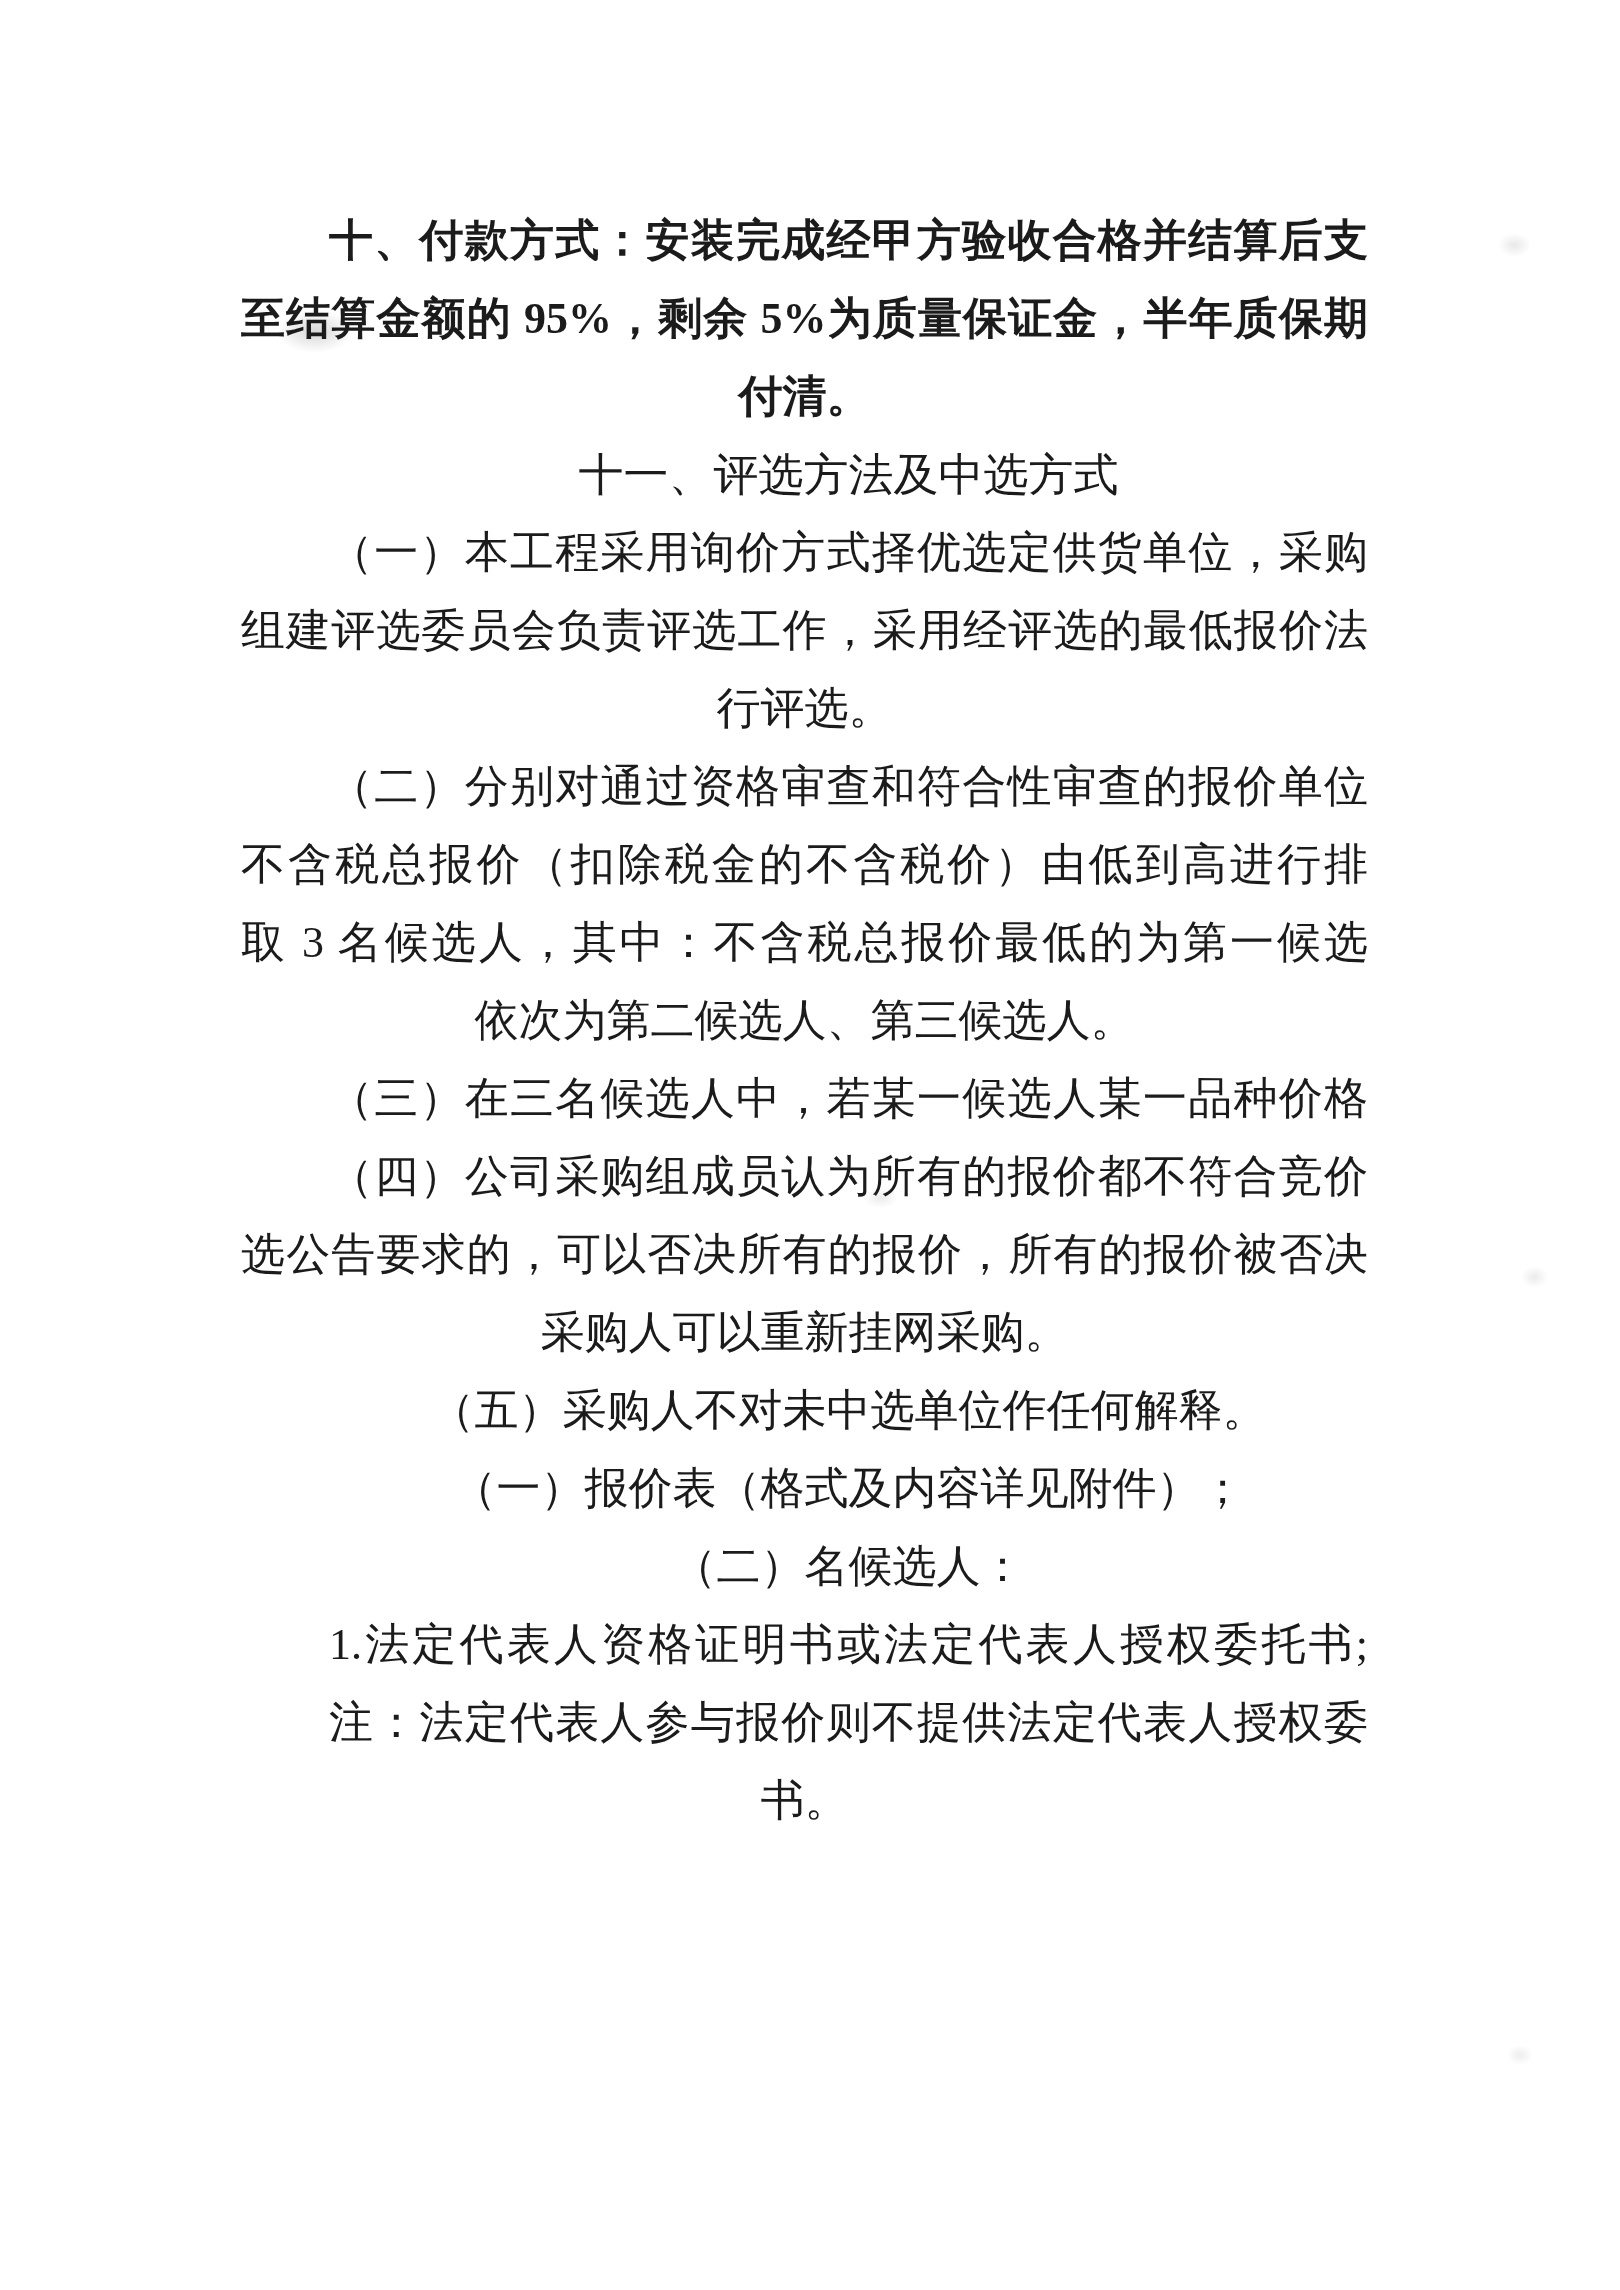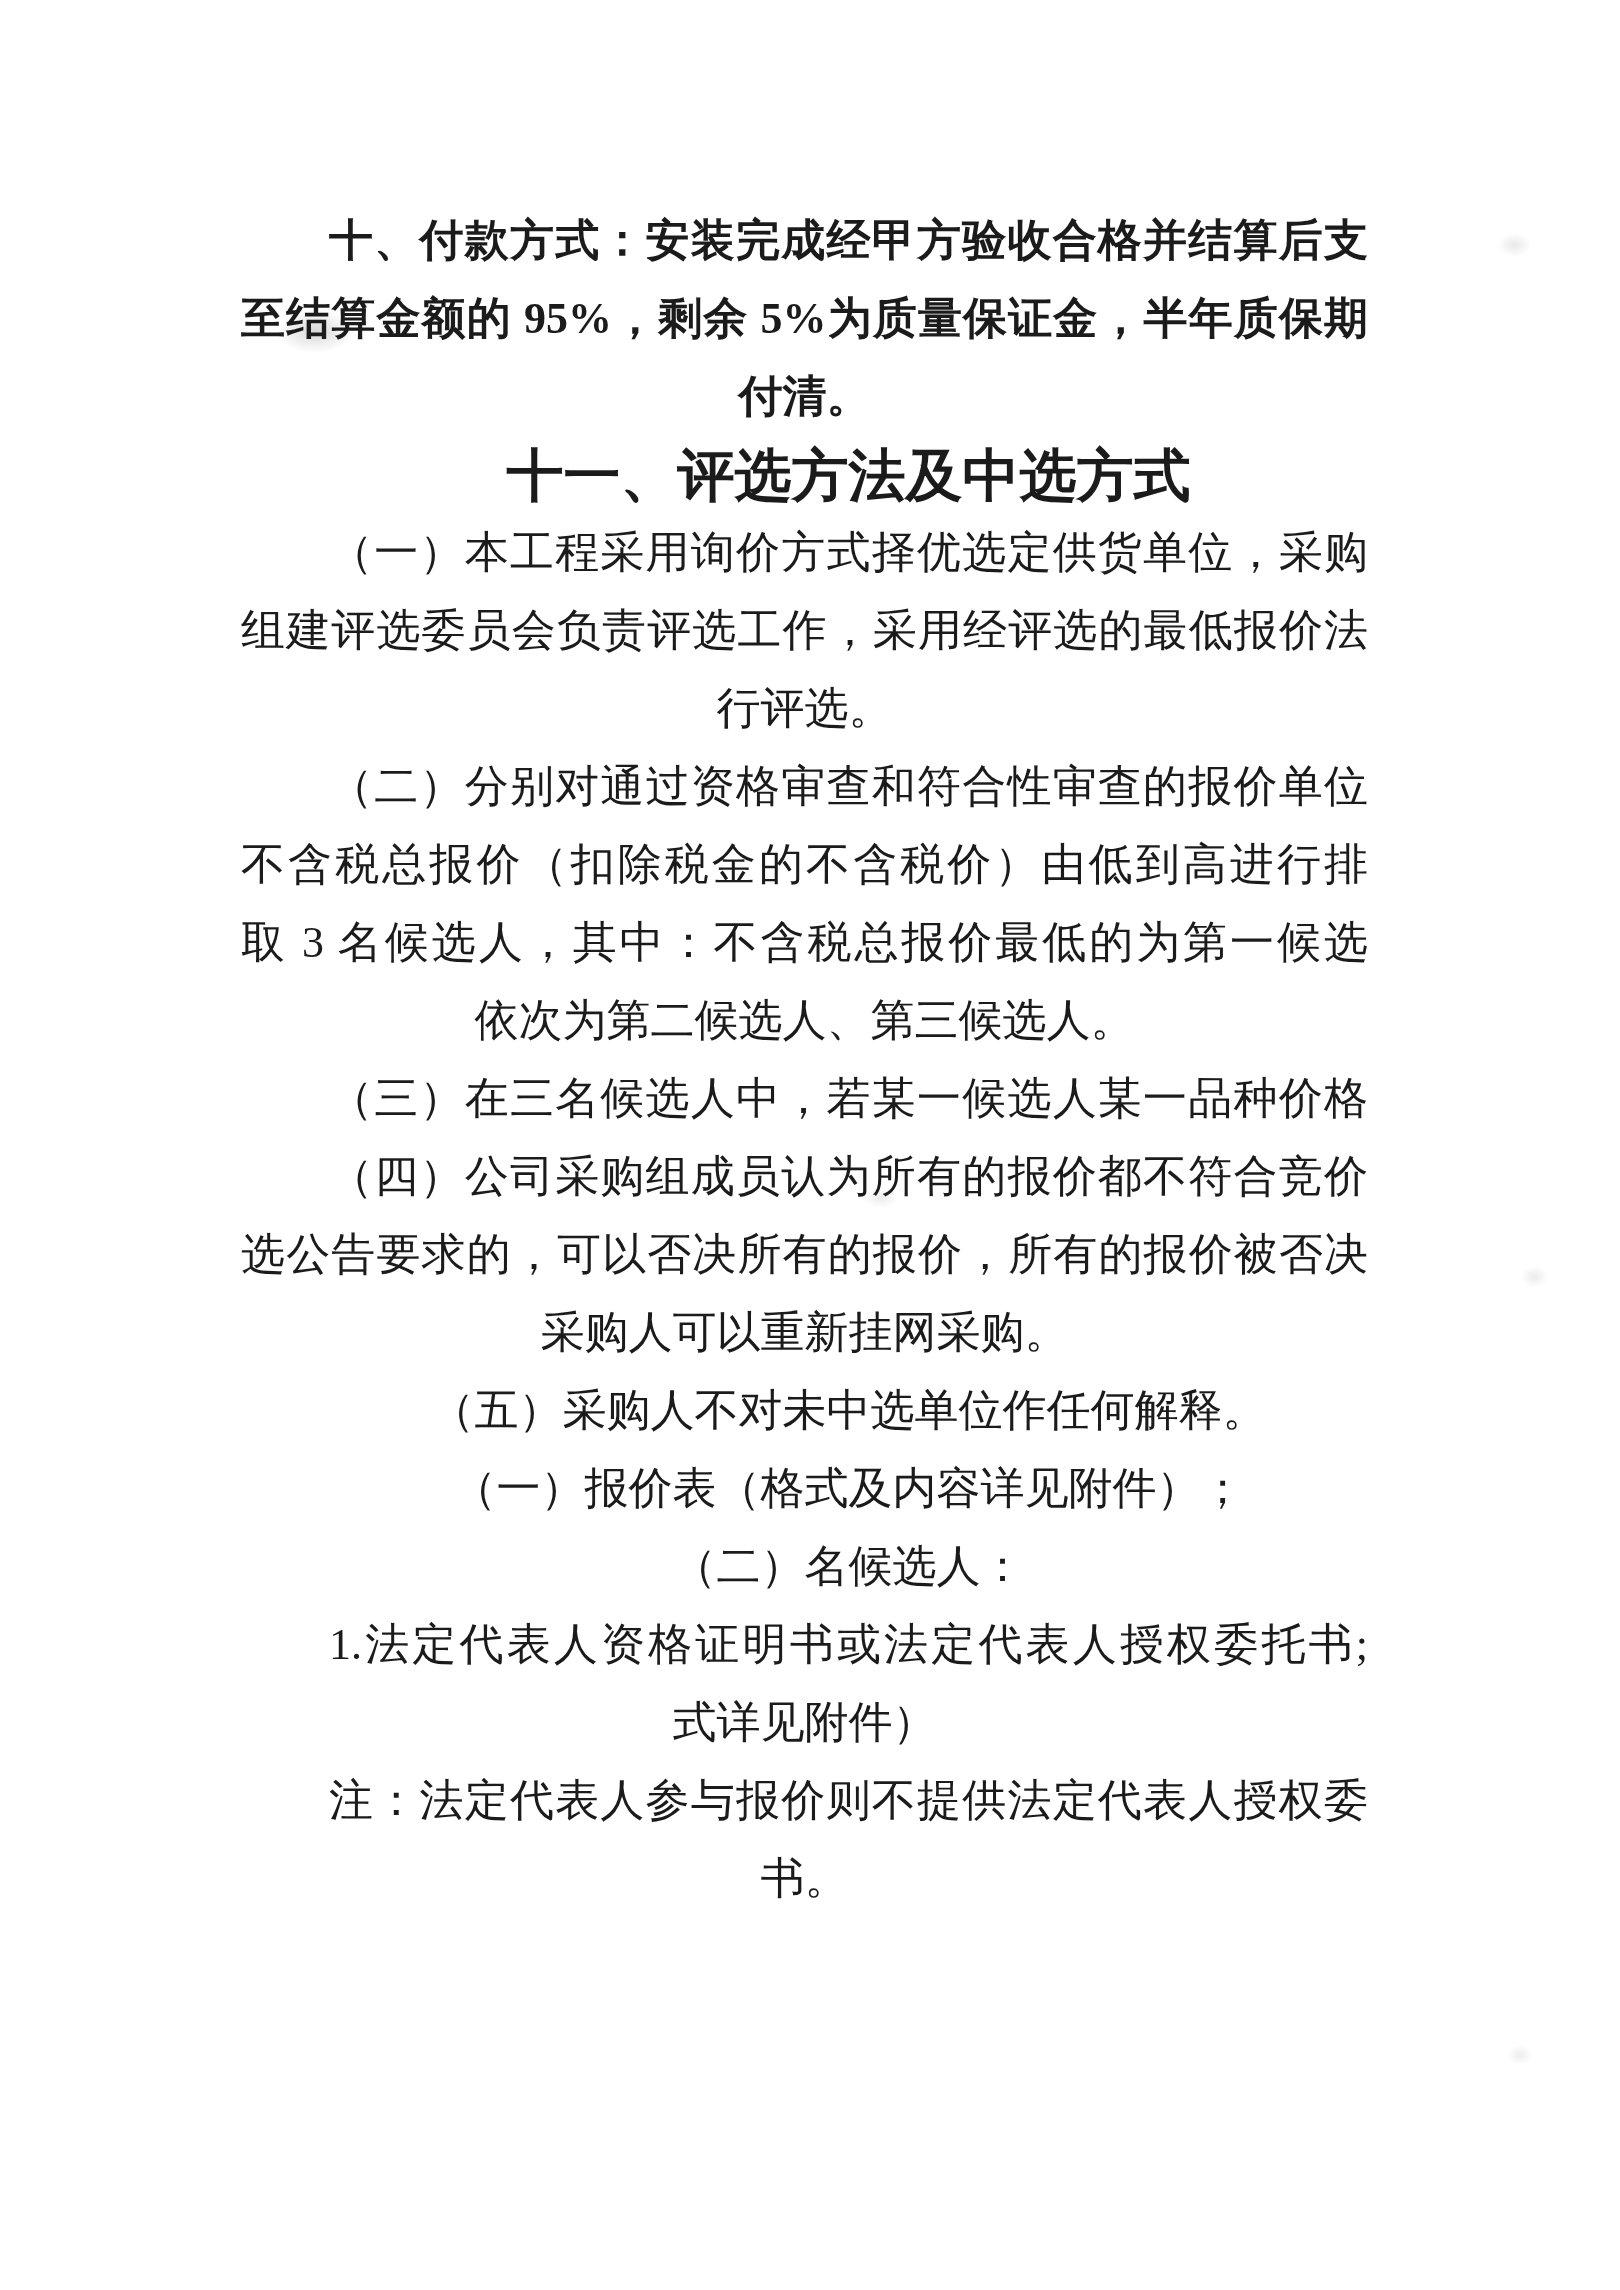--- a/index.html
+++ b/index.html
@@ -35,23 +35,23 @@
   .jf {
     text-align: justify;
     text-align-last: justify;
   }
   
   .ind { padding-left: 88px; }
   
   .b { font-weight: bold; }
   
   .h {
-    font-weight: bold;
+    font-weight: normal;
     font-family: "Liberation Sans", "DejaVu Sans", sans-serif;
-    font-size: 57px;
+    font-size: 45px;
   }
   
   .smudge {
     position: absolute;
     border-radius: 50%;
     pointer-events: none;
   }
   .smudge-a {
     left: 277px; top: 310px; width: 76px; height: 43px;
     background: radial-gradient(closest-side, rgba(110,110,110,0.28), rgba(110,110,110,0));
@@ -97,19 +97,18 @@
     <div class="line jf">取 3 名候选人，其中：不含税总报价最低的为第一候选人，</div>
     <div class="line">依次为第二候选人、第三候选人。</div>
     <div class="line ind jf">（三）在三名候选人中，若某一候选人某一品种价格优</div>
     <div class="line ind jf">（四）公司采购组成员认为所有的报价都不符合竞价比</div>
     <div class="line jf">选公告要求的，可以否决所有的报价，所有的报价被否决后，</div>
     <div class="line">采购人可以重新挂网采购。</div>
     <div class="line ind">（五）采购人不对未中选单位作任何解释。</div>
     <div class="line ind">（一）报价表（格式及内容详见附件）；</div>
     <div class="line ind">（二）名候选人：</div>
     <div class="line ind jf">1.法定代表人资格证明书或法定代表人授权委托书;（格</div>
-    <div class="line">式详见附件）</div>
     <div class="line ind jf">注：法定代表人参与报价则不提供法定代表人授权委托</div>
     <div class="line">书。</div>
   </div>
 
 </div>
 
 
 </body></html>

